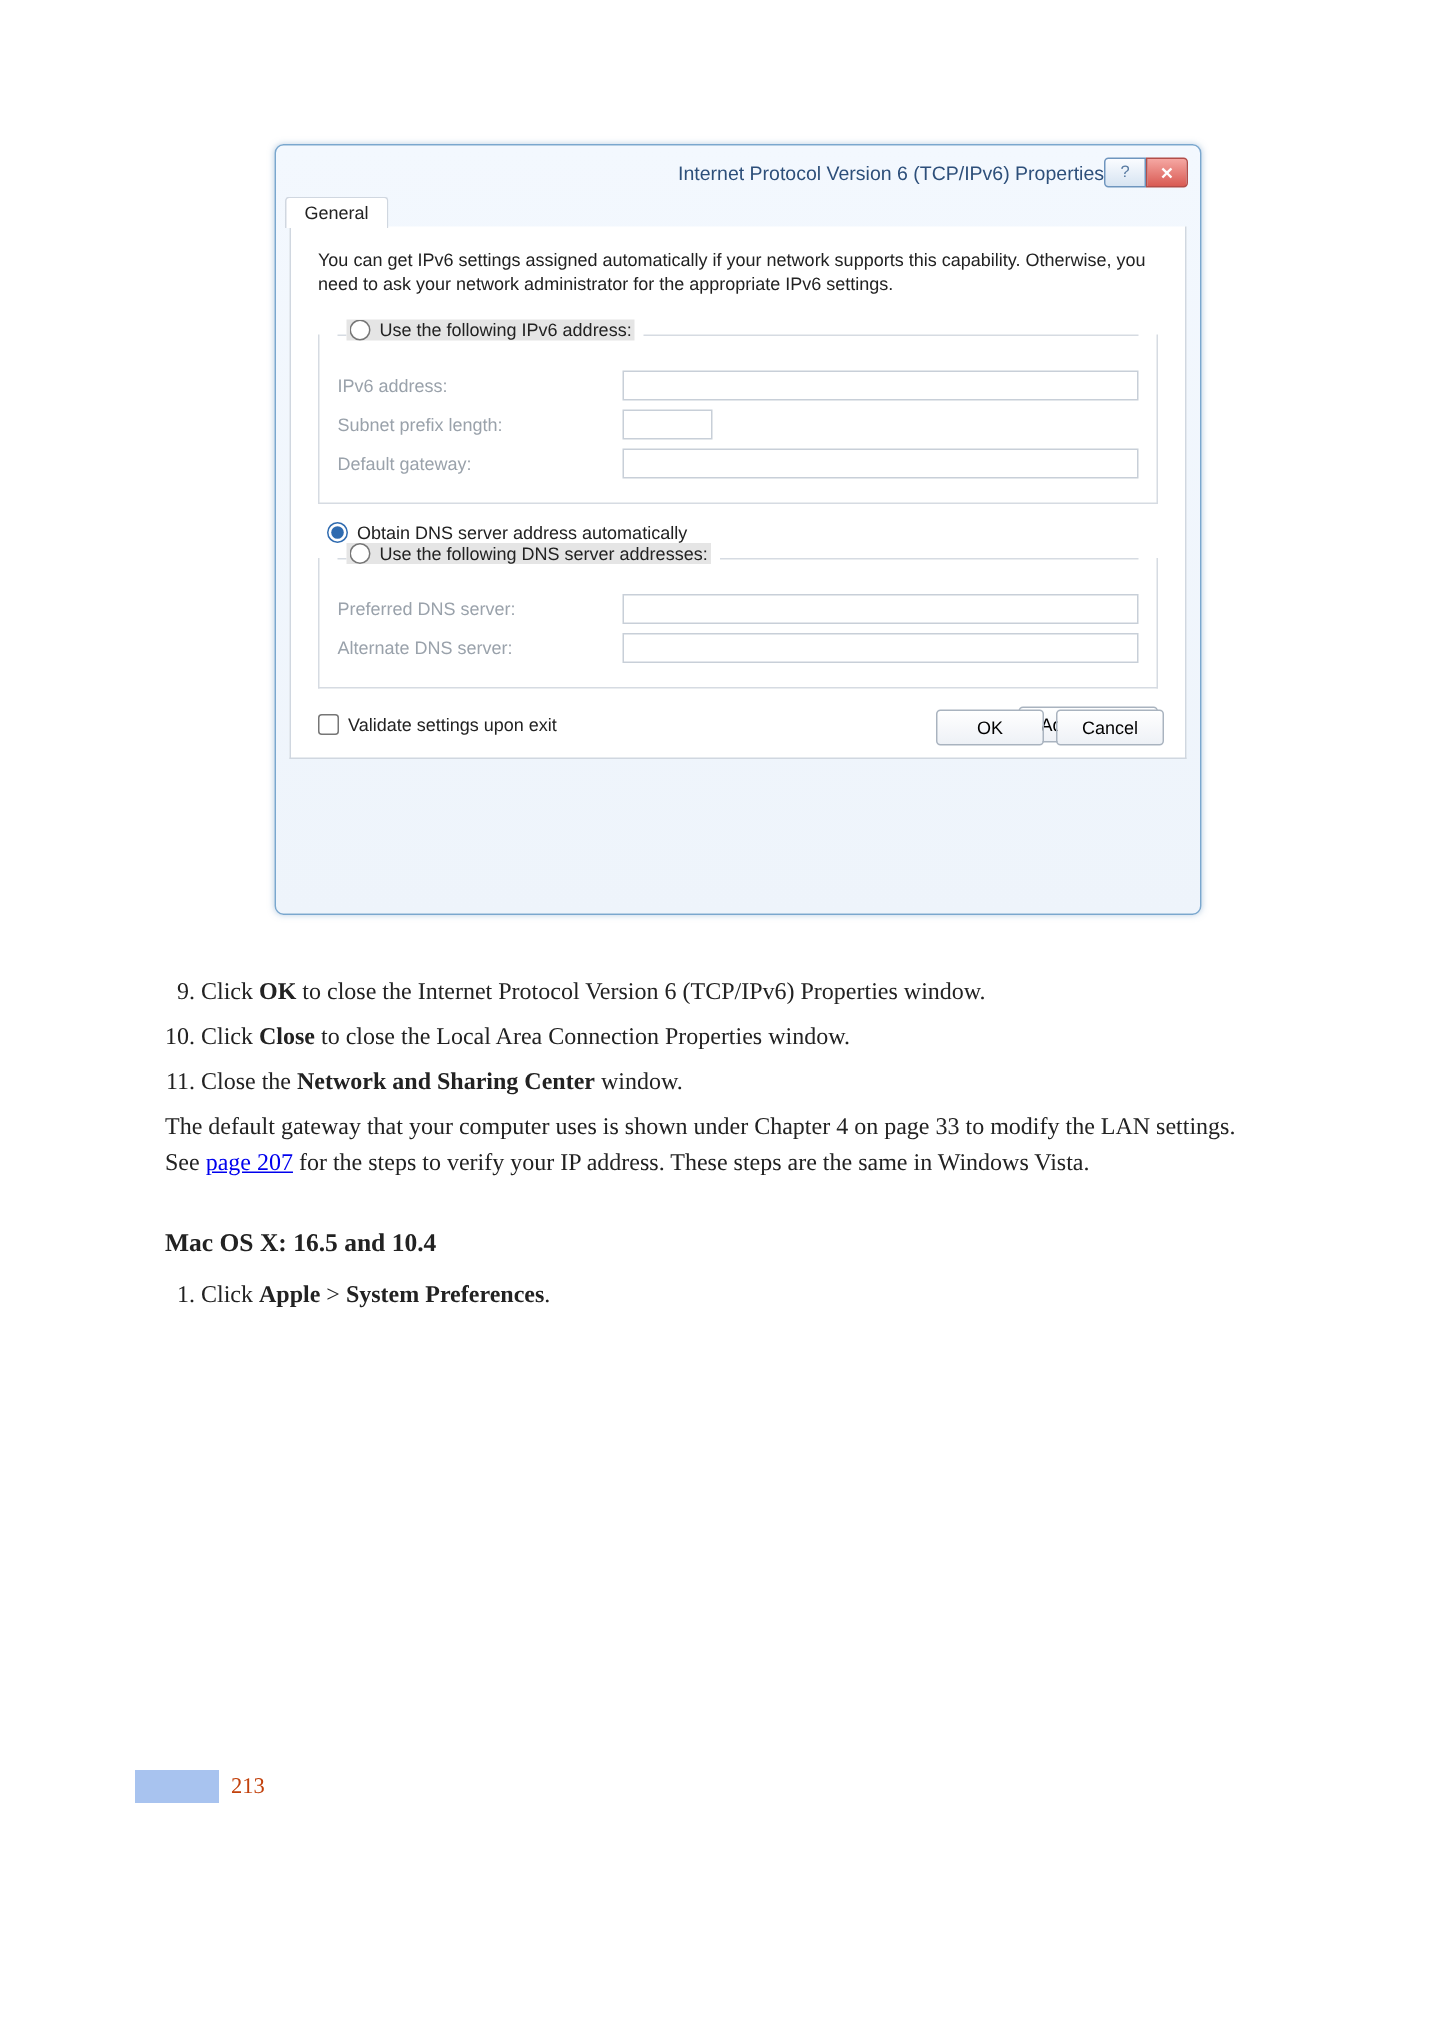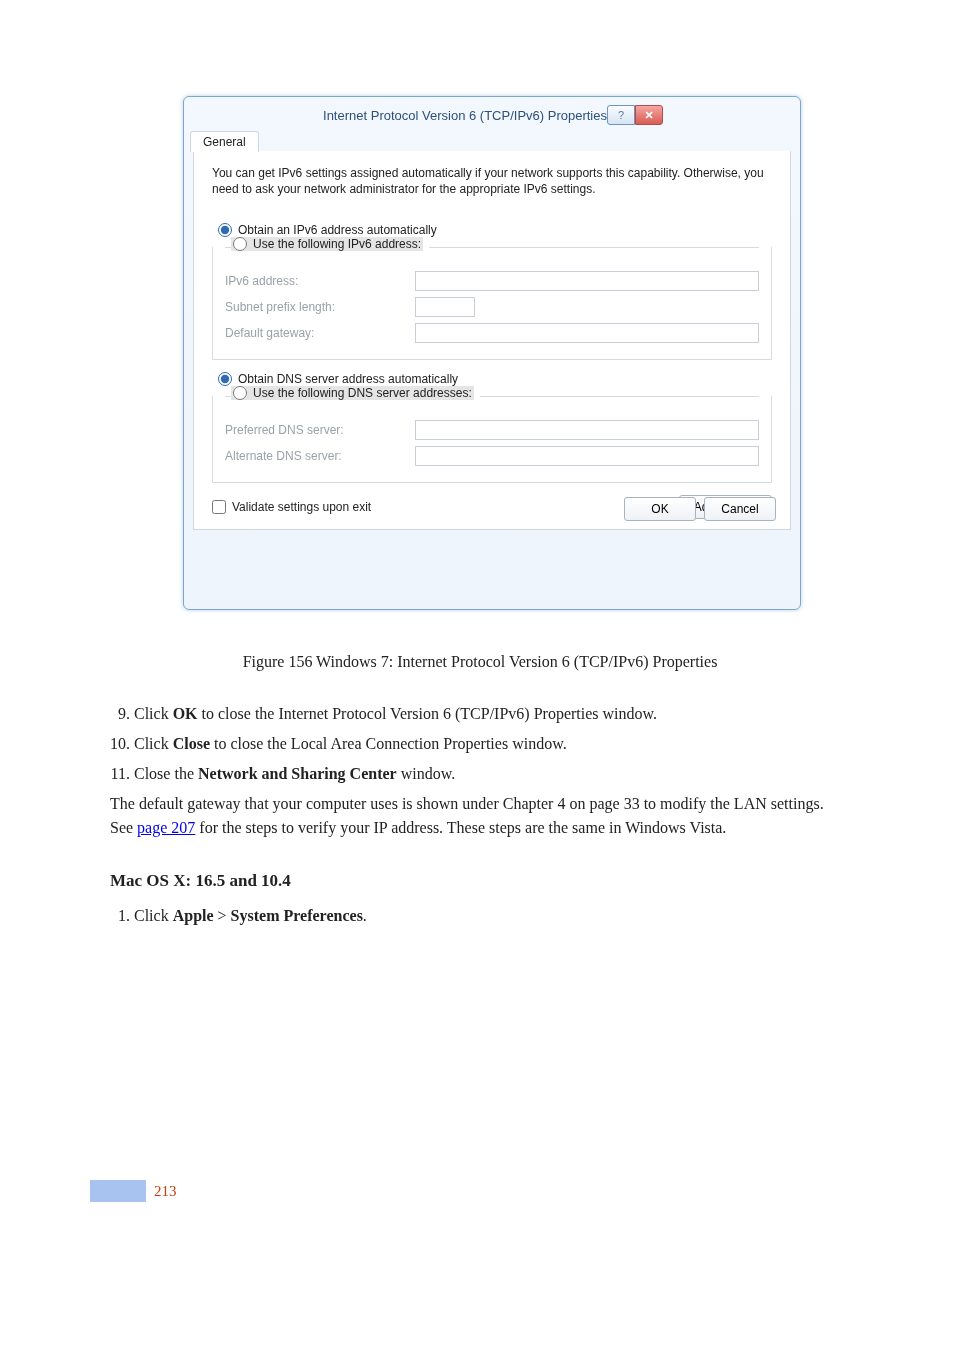--- a/index.html
+++ b/index.html
@@ -26,21 +26,21 @@
     height: 512px;
     background: linear-gradient(to bottom, #f3f8fe 0%, #eef4fb 100%);
     border: 1px solid #7aa7ce;
     border-radius: 6px;
     box-shadow: 0 0 4px rgba(120,160,200,0.5);
     overflow: hidden;
   }
   .titlebar {
     display: flex;
     align-items: center;
-    justify-content: center;
+    justify-content: flex-end;
     padding: 4px 8px 2px 10px;
     height: 28px;
   }
   .titlebar-title {
     color: #2d4f7a;
     font-size: 13px;
   }
   .titlebar-btns {
     display: flex;
     gap: 0px;
@@ -266,24 +266,20 @@
       </div>
     </div>
     <div class="tab-inner-wrap">
       <div class="tabs">
         <div class="tab">General</div>
       </div>
       <div class="tab-area">
         <div class="tab-content">
           <div class="desc">You can get IPv6 settings assigned automatically if your network supports this capability. Otherwise, you need to ask your network administrator for the appropriate IPv6 settings.</div>
 
-          <div class="radio-row" style="margin-left:6px; margin-bottom:4px;">
-            <input type="radio" name="addrmode" checked="" style="">
-            <span class="r-label">Obtain an IPv6 address automatically</span>
-          </div>
 
           <div class="fieldset-like" style="margin-top:10px;">
             <div class="fieldset-header">
               <div class="line-left"></div>
               <div class="radio-row in-header">
                 <input type="radio" name="addrmode" style="">
                 <span class="r-label">Use the following IPv6 address:</span>
               </div>
               <div class="line-right"></div>
             </div>
@@ -336,21 +332,20 @@
 
         <div class="dialog-footer">
           <button class="btn">OK</button>
           <button class="btn">Cancel</button>
         </div>
       </div>
     </div>
   </div>
 
   <div class="below-text">
-    <div class="figure-label">Figure 156   Windows 7: Internet Protocol Version 6 (TCP/IPv6) Properties</div>
 
     <ol class="ol-list" start="9">
       <li>
         <span>Click </span><span class="bold">OK</span><span> to close the Internet Protocol Version 6 (TCP/IPv6) Properties window.</span>
       </li>
       <li>
         <span>Click </span><span class="bold">Close</span><span> to close the Local Area Connection Properties window.</span>
       </li>
       <li>
         <span>Close the </span><span class="bold">Network and Sharing Center</span><span> window.</span>

